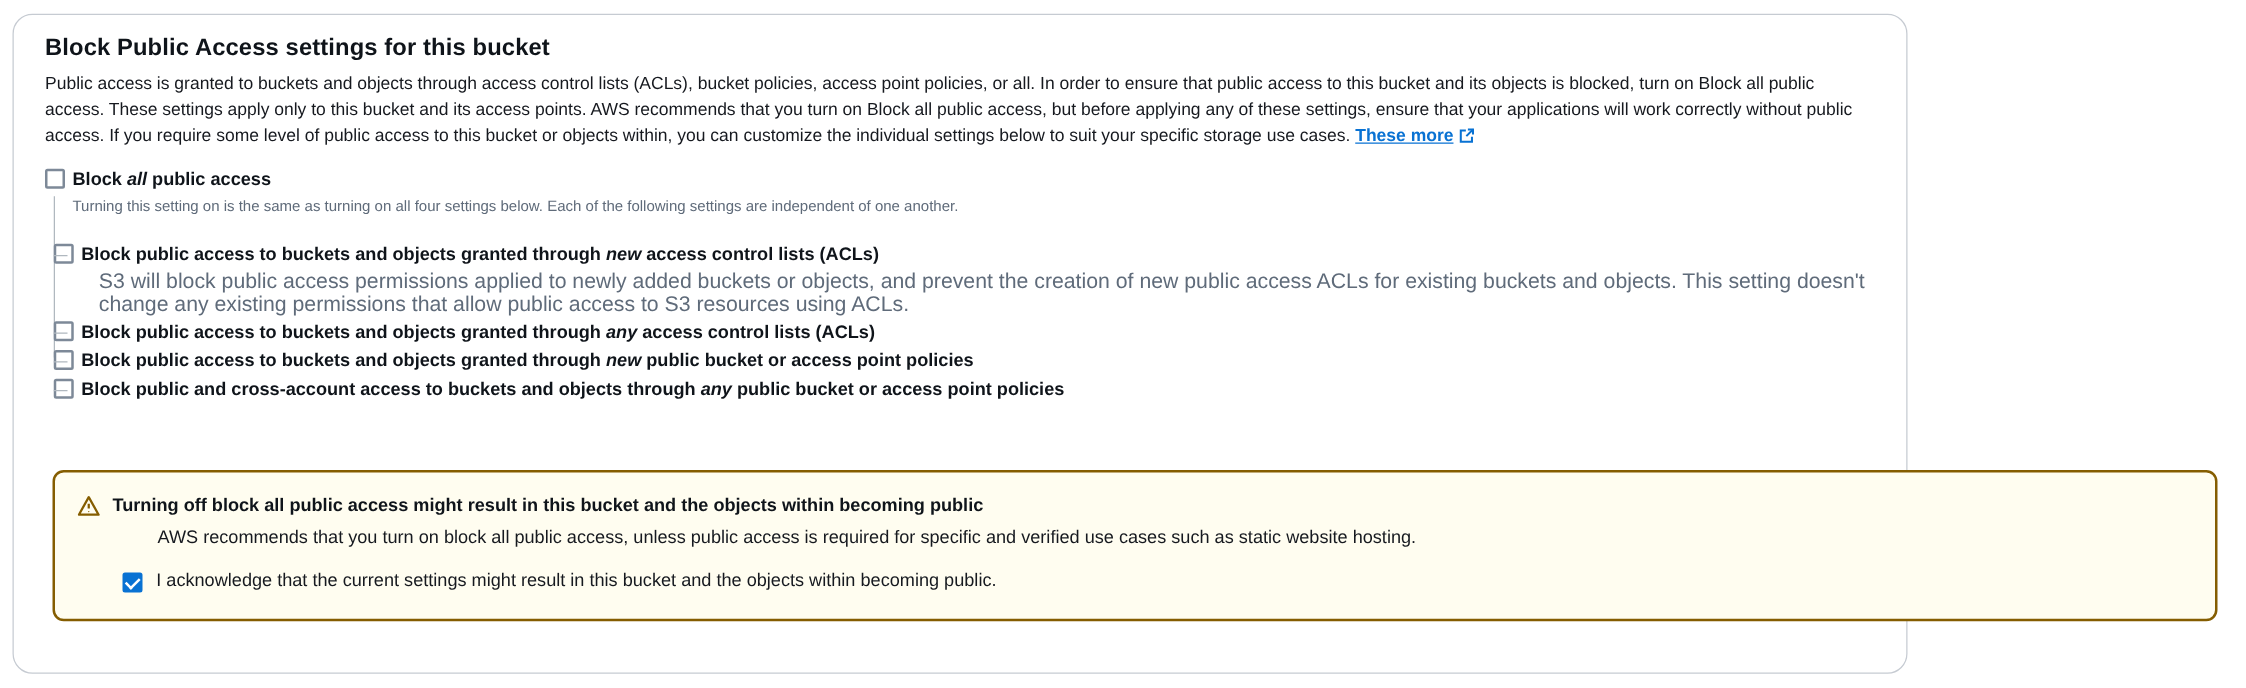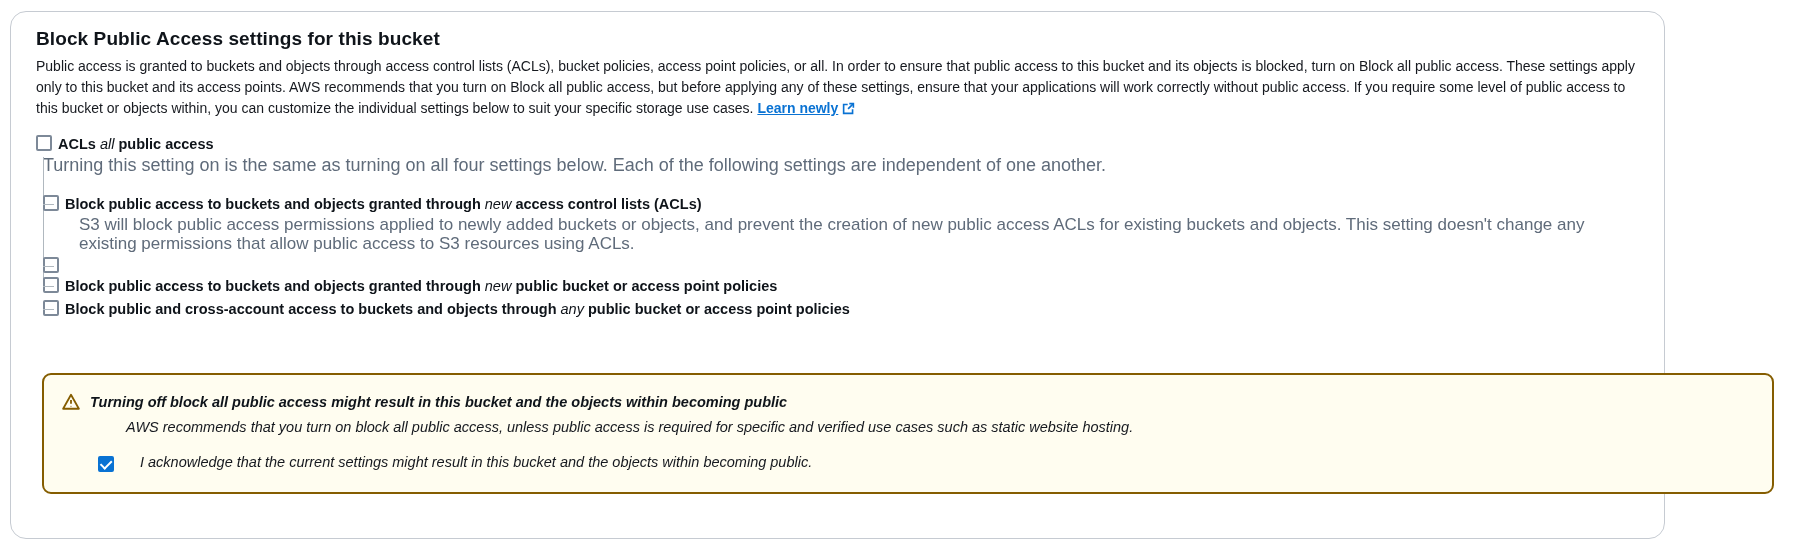--- a/index.html
+++ b/index.html
@@ -13,21 +13,21 @@
   }
   *{box-sizing:border-box;}
   html,body{margin:0;padding:0;}
   body{
     width:1797px;height:550px;overflow:hidden;background:#ffffff;
     font-family:"Liberation Sans","DejaVu Sans",sans-serif;
     color:var(--text-dark);
     -webkit-font-smoothing:antialiased;
   }
   .card{
-    margin:11px 10px;width:1655px;height:528px;
+    margin:11px 10px;width:1516px;height:528px;
     background:#ffffff;border:1px solid #c6cbd2;border-radius:16px;
     padding:16px 26px 20px 25px;
   }
   .page-title{
     font-size:19px;font-weight:bold;color:var(--text-dark);
     margin:0 0 6px 0;letter-spacing:.1px;
   }
   .intro{
     font-size:14px;line-height:21px;color:#16191f;max-width:1740px;margin:0 0 13px 0;
   }
@@ -41,86 +41,87 @@
     border-radius:2px;background:#fff;display:inline-flex;align-items:center;justify-content:center;
     cursor:pointer;margin-top:1px;
   }
   .cb.checked{background:var(--accent);border-color:var(--accent);}
   .cb.checked::after{
     content:"";width:9px;height:5px;border-left:2px solid #fff;border-bottom:2px solid #fff;
     transform:rotate(-45deg) translate(0.5px,-1px);
   }
   .opt-row{display:flex;align-items:flex-start;gap:6px;}
   .opt-label{font-size:14.5px;font-weight:bold;line-height:20px;color:var(--text-dark);}
-  .opt-label i{font-weight:normal;}
+  .opt-label i{font-weight:bold;}
   .sub-desc{
-    font-size:18px;line-height:20px;color:var(--text-gray);
-    margin:1px 0 19px 0;
+    font-size:12px;line-height:20px;color:var(--text-gray);
+    padding-left:15px;margin:1px 0 19px 0;
   }
   .tree{position:relative;margin-left:7px;}
   .tree::before{
     content:"";position:absolute;left:0;top:2px;bottom:36px;
     border-left:1px solid var(--line-gray);
   }
   .setting{position:relative;margin-bottom:3px;}
   .setting::before{
     content:"";position:absolute;left:0;top:10px;width:11px;
     border-top:1px solid var(--line-gray);
   }
   .setting .opt-row{}
   .setting .desc{
     font-size:17px;line-height:19px;color:var(--text-gray);
     padding-left:36px;margin:1px 0 2px 0;
   }
   
   .warning{
     margin:54px 2px 0 6px;width:1732px;
     border:2px solid var(--warn-border);border-radius:9px;background:var(--warn-bg);
-    padding:17px 20px 18px 18px;display:flex;gap:10px;font-style:italic;
+    padding:17px 20px 18px 18px;display:flex;gap:10px;
   }
   .warn-icon{flex:0 0 18px;margin-top:1px;color:var(--warn-border);}
   .warn-title{font-size:14.5px;font-weight:bold;line-height:20px;color:var(--text-dark);}
   .warn-body{font-size:14.5px;line-height:20px;color:#16191f;margin-top:5px;margin-left:36px;}
-  .ack-row{display:flex;align-items:flex-end;gap:26px;margin:16px 0 2px 8px;}
+  .ack-row{display:flex;align-items:center;gap:11px;margin:16px 0 2px 8px;}
   .ack-label{font-size:14.5px;line-height:19px;color:#16191f;}
 </style>
 </head>
 <body>
 
 <div class="card">
 
   <h1 class="page-title">Block Public Access settings for this bucket</h1>
 
   <p class="intro"><span>Public access is granted to buckets and objects through access control lists (ACLs), bucket policies, access point policies, or all. In order to ensure that public access to this bucket and its objects is blocked, turn on Block all public access. These settings apply only to this bucket and its access points. AWS recommends that you turn on Block all public access, but before applying any of these settings, ensure that your applications will work correctly without public access. If you require some level of public access to this bucket or objects within, you can customize the individual settings below to suit your specific storage use cases.</span>
-    <a class="learn-more"><span>Learn newly</span><span class="ext-icon"><svg width="13" height="13" viewBox="0 0 16 16" fill="none" stroke="#0972d3" stroke-width="2">
+    <a class="learn-more"><span>These more</span><span class="ext-icon"><svg width="13" height="13" viewBox="0 0 16 16" fill="none" stroke="#0972d3" stroke-width="2">
             <path d="M13 9v5H2V3h5"></path>
             <path d="M9 2h5v5"></path>
             <path d="M14 2L7.5 8.5"></path>
           </svg></span></a>
   </p>
 
   <div class="opt-row">
     <span class="cb" role="checkbox" aria-checked="false"></span>
-    <span class="opt-label"><span>ACLs </span><i>all</i><span> public access</span></span>
+    <span class="opt-label"><span>Block </span><i>all</i><span> public access</span></span>
   </div>
 
   <div class="tree">
     <div class="sub-desc">Turning this setting on is the same as turning on all four settings below. Each of the following settings are independent of one another.</div>
 
     <div class="setting">
       <div class="opt-row">
         <span class="cb" role="checkbox" aria-checked="false"></span>
         <span class="opt-label"><span>Block public access to buckets and objects granted through </span><i>new</i><span> access control lists (ACLs)</span></span>
       </div>
       <div class="desc">S3 will block public access permissions applied to newly added buckets or objects, and prevent the creation of new public access ACLs for existing buckets and objects. This setting doesn't change any existing permissions that allow public access to S3 resources using ACLs.</div>
     </div>
 
     <div class="setting">
       <div class="opt-row">
         <span class="cb" role="checkbox" aria-checked="false"></span>
+        <span class="opt-label"><span>Block public access to buckets and objects granted through </span><i>any</i><span> access control lists (ACLs)</span></span>
       </div>
     </div>
 
     <div class="setting">
       <div class="opt-row">
         <span class="cb" role="checkbox" aria-checked="false"></span>
         <span class="opt-label"><span>Block public access to buckets and objects granted through </span><i>new</i><span> public bucket or access point policies</span></span>
       </div>
     </div>
 

